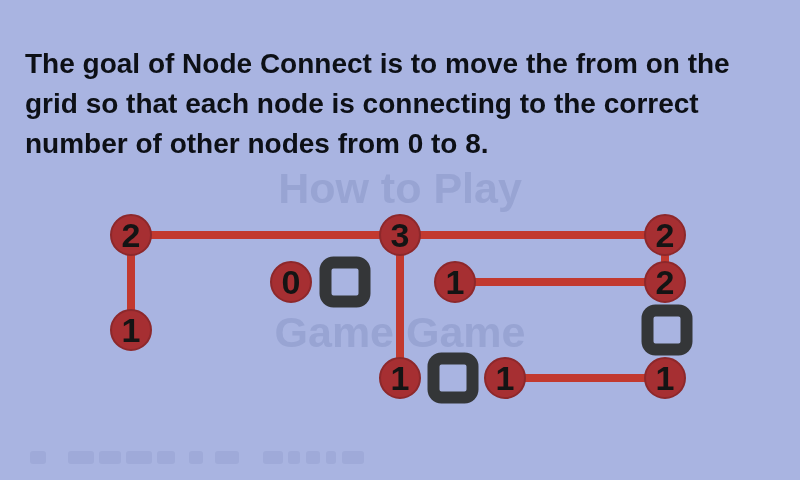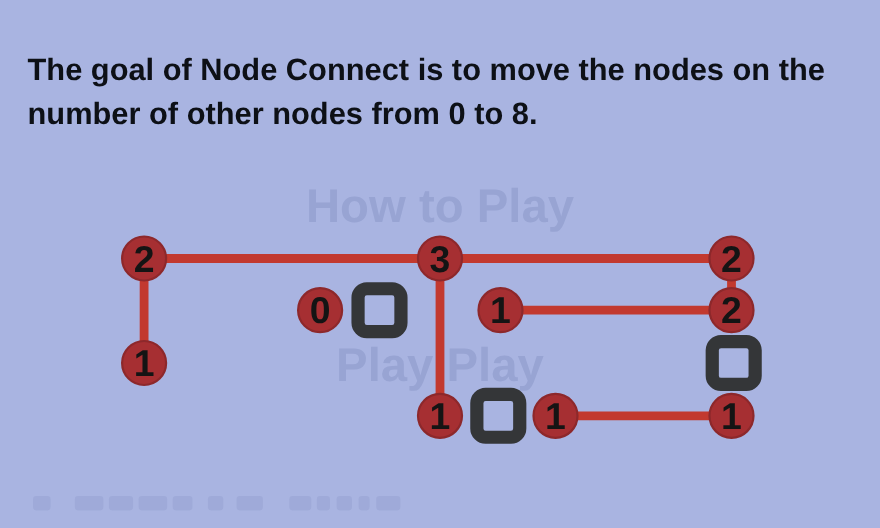--- a/index.html
+++ b/index.html
@@ -42,39 +42,40 @@
   svg.diagram{position:absolute;left:0;top:0;}
   svg text{font-family:"Liberation Sans", sans-serif;}
 </style>
 </head>
 <body>
 
 <div class="stage">
 
   <div class="faint-text faint-heading">How to Play</div>
 
-  <div class="faint-text faint-button">Play Play</div>
+  <div class="faint-text faint-button">Game Game</div>
 
   <div class="smudge-row">
     <span style="width:16px;margin-right:22px"></span>
     <span style="width:26px;margin-right:5px"></span>
     <span style="width:22px;margin-right:5px"></span>
     <span style="width:26px;margin-right:5px"></span>
     <span style="width:18px;margin-right:14px"></span>
     <span style="width:14px;margin-right:12px"></span>
     <span style="width:24px;margin-right:24px"></span>
     <span style="width:20px;margin-right:5px"></span>
     <span style="width:12px;margin-right:6px"></span>
     <span style="width:14px;margin-right:6px"></span>
     <span style="width:10px;margin-right:6px"></span>
     <span style="width:22px"></span>
   </div>
 
   <div class="instructions">
-    <div>The goal of Node Connect is to move the nodes on the</div>
+    <div>The goal of Node Connect is to move the from on the</div>
+    <div>grid so that each node is connecting to the correct</div>
     <div>number of other nodes from 0 to 8.</div>
   </div>
 
   <svg class="diagram" width="800" height="480" viewBox="0 0 800 480">
       <line x1="131" y1="235" x2="665" y2="235" stroke="#c2392f" stroke-width="8" stroke-linecap="round"></line>
       <line x1="131" y1="235" x2="131" y2="330" stroke="#c2392f" stroke-width="8" stroke-linecap="round"></line>
       <line x1="400" y1="235" x2="400" y2="378" stroke="#c2392f" stroke-width="8" stroke-linecap="round"></line>
       <line x1="665" y1="235" x2="665" y2="282" stroke="#c2392f" stroke-width="8" stroke-linecap="round"></line>
       <line x1="455" y1="282" x2="665" y2="282" stroke="#c2392f" stroke-width="8" stroke-linecap="round"></line>
       <line x1="505" y1="378" x2="665" y2="378" stroke="#c2392f" stroke-width="8" stroke-linecap="round"></line>

